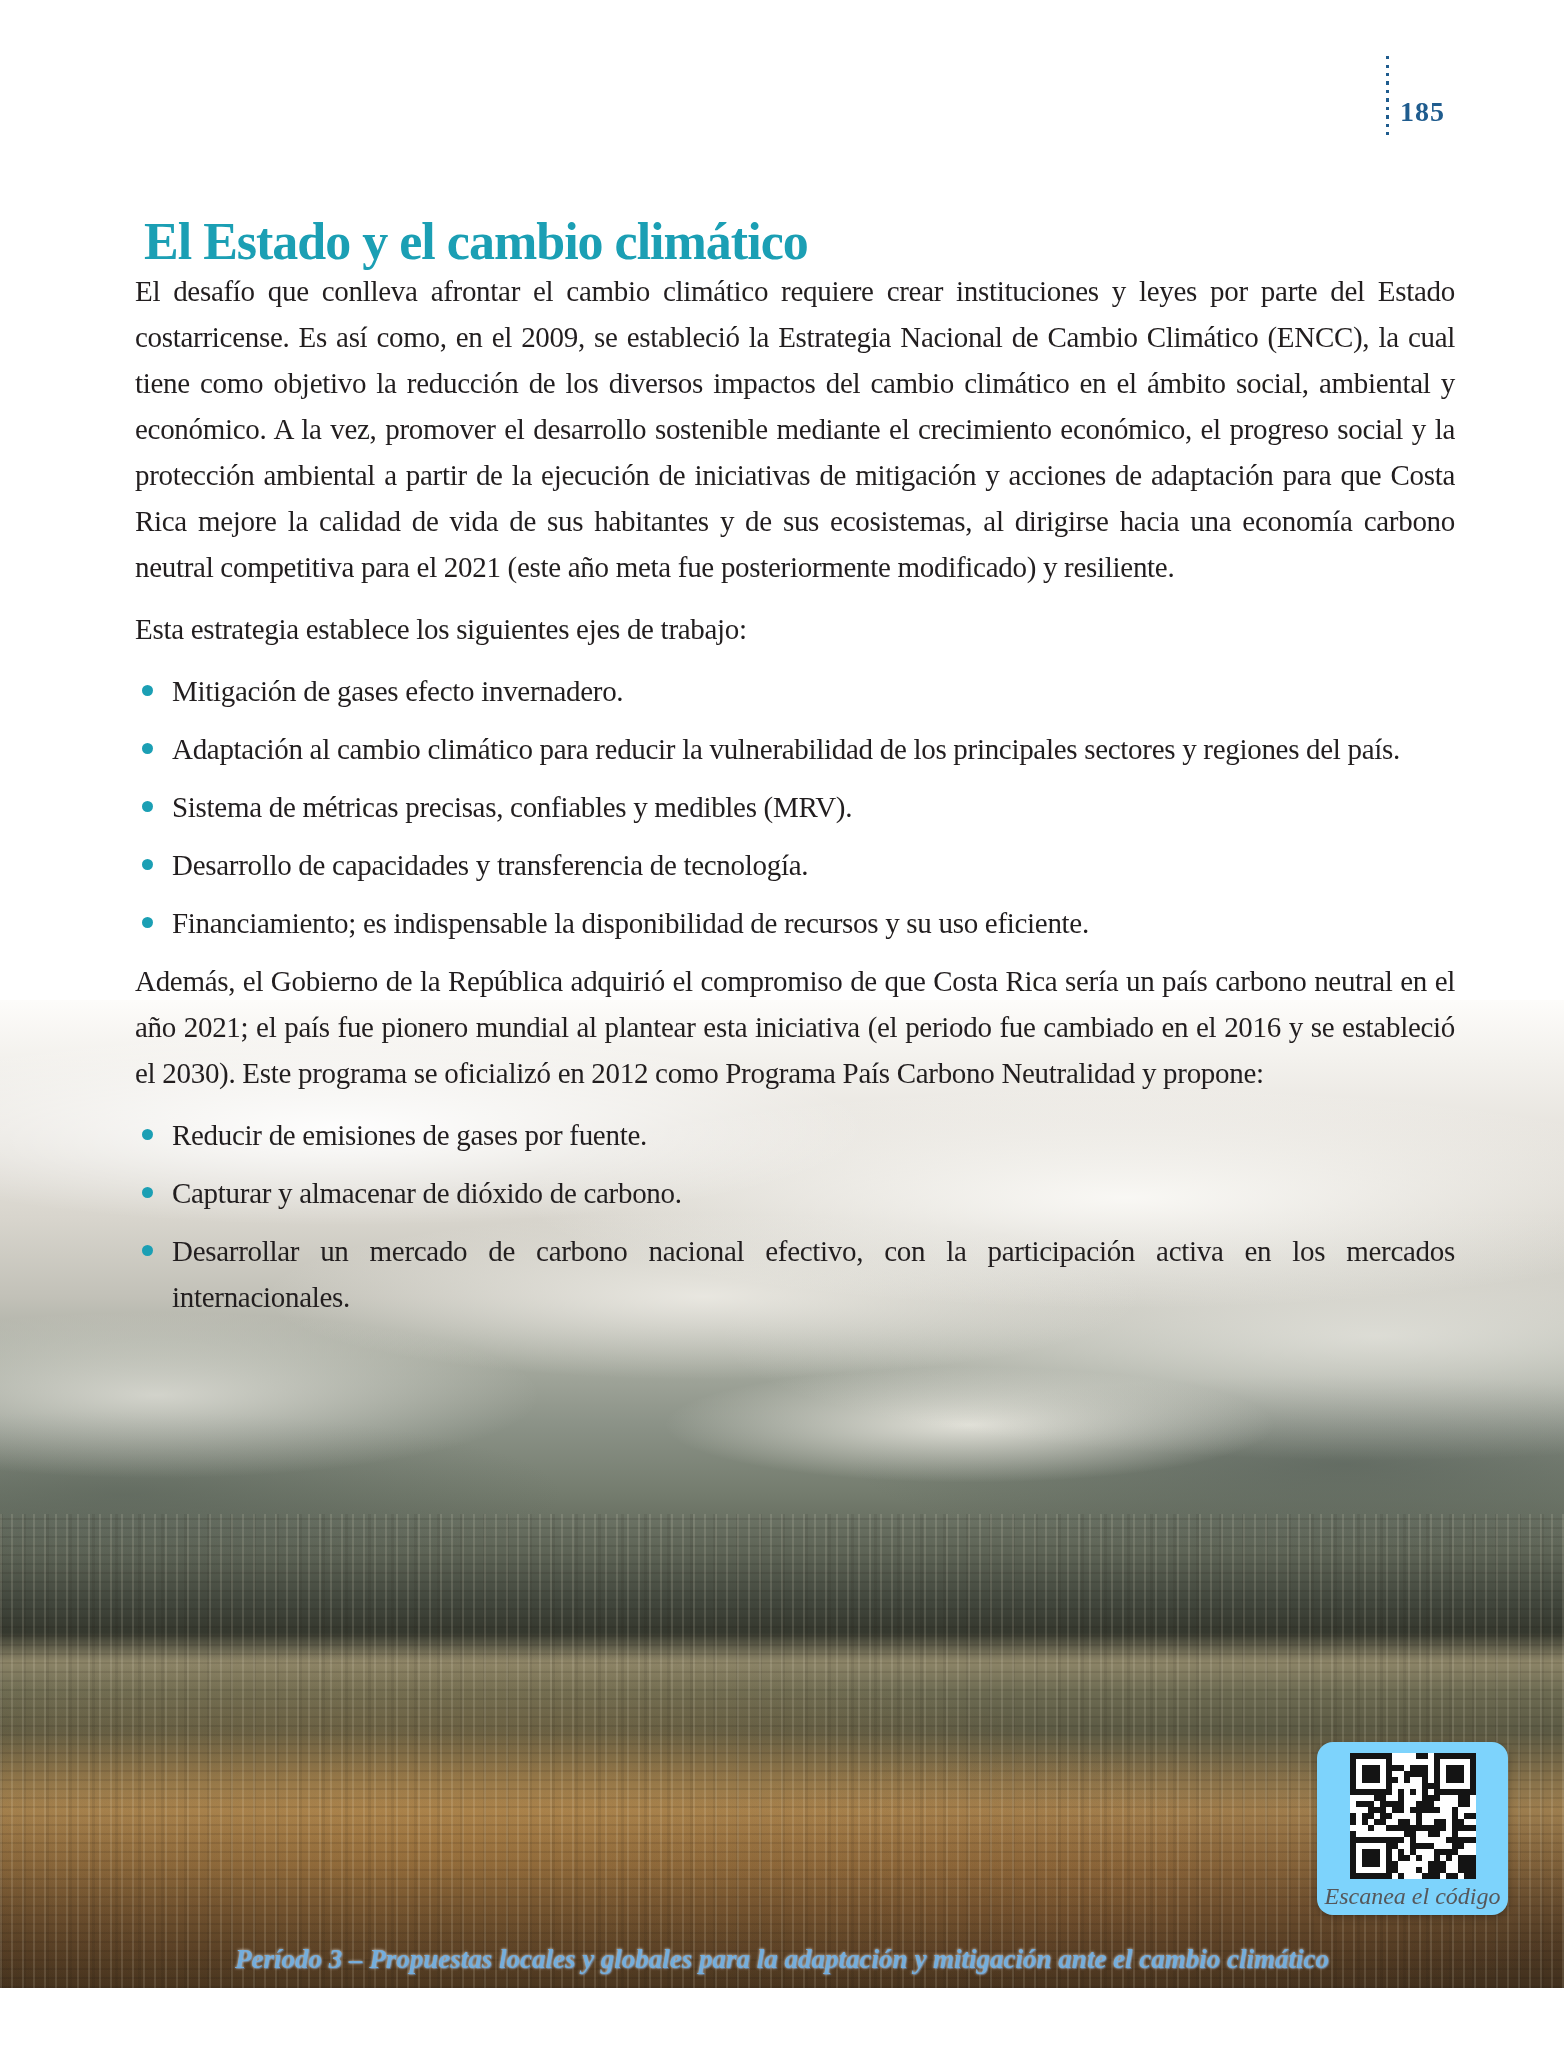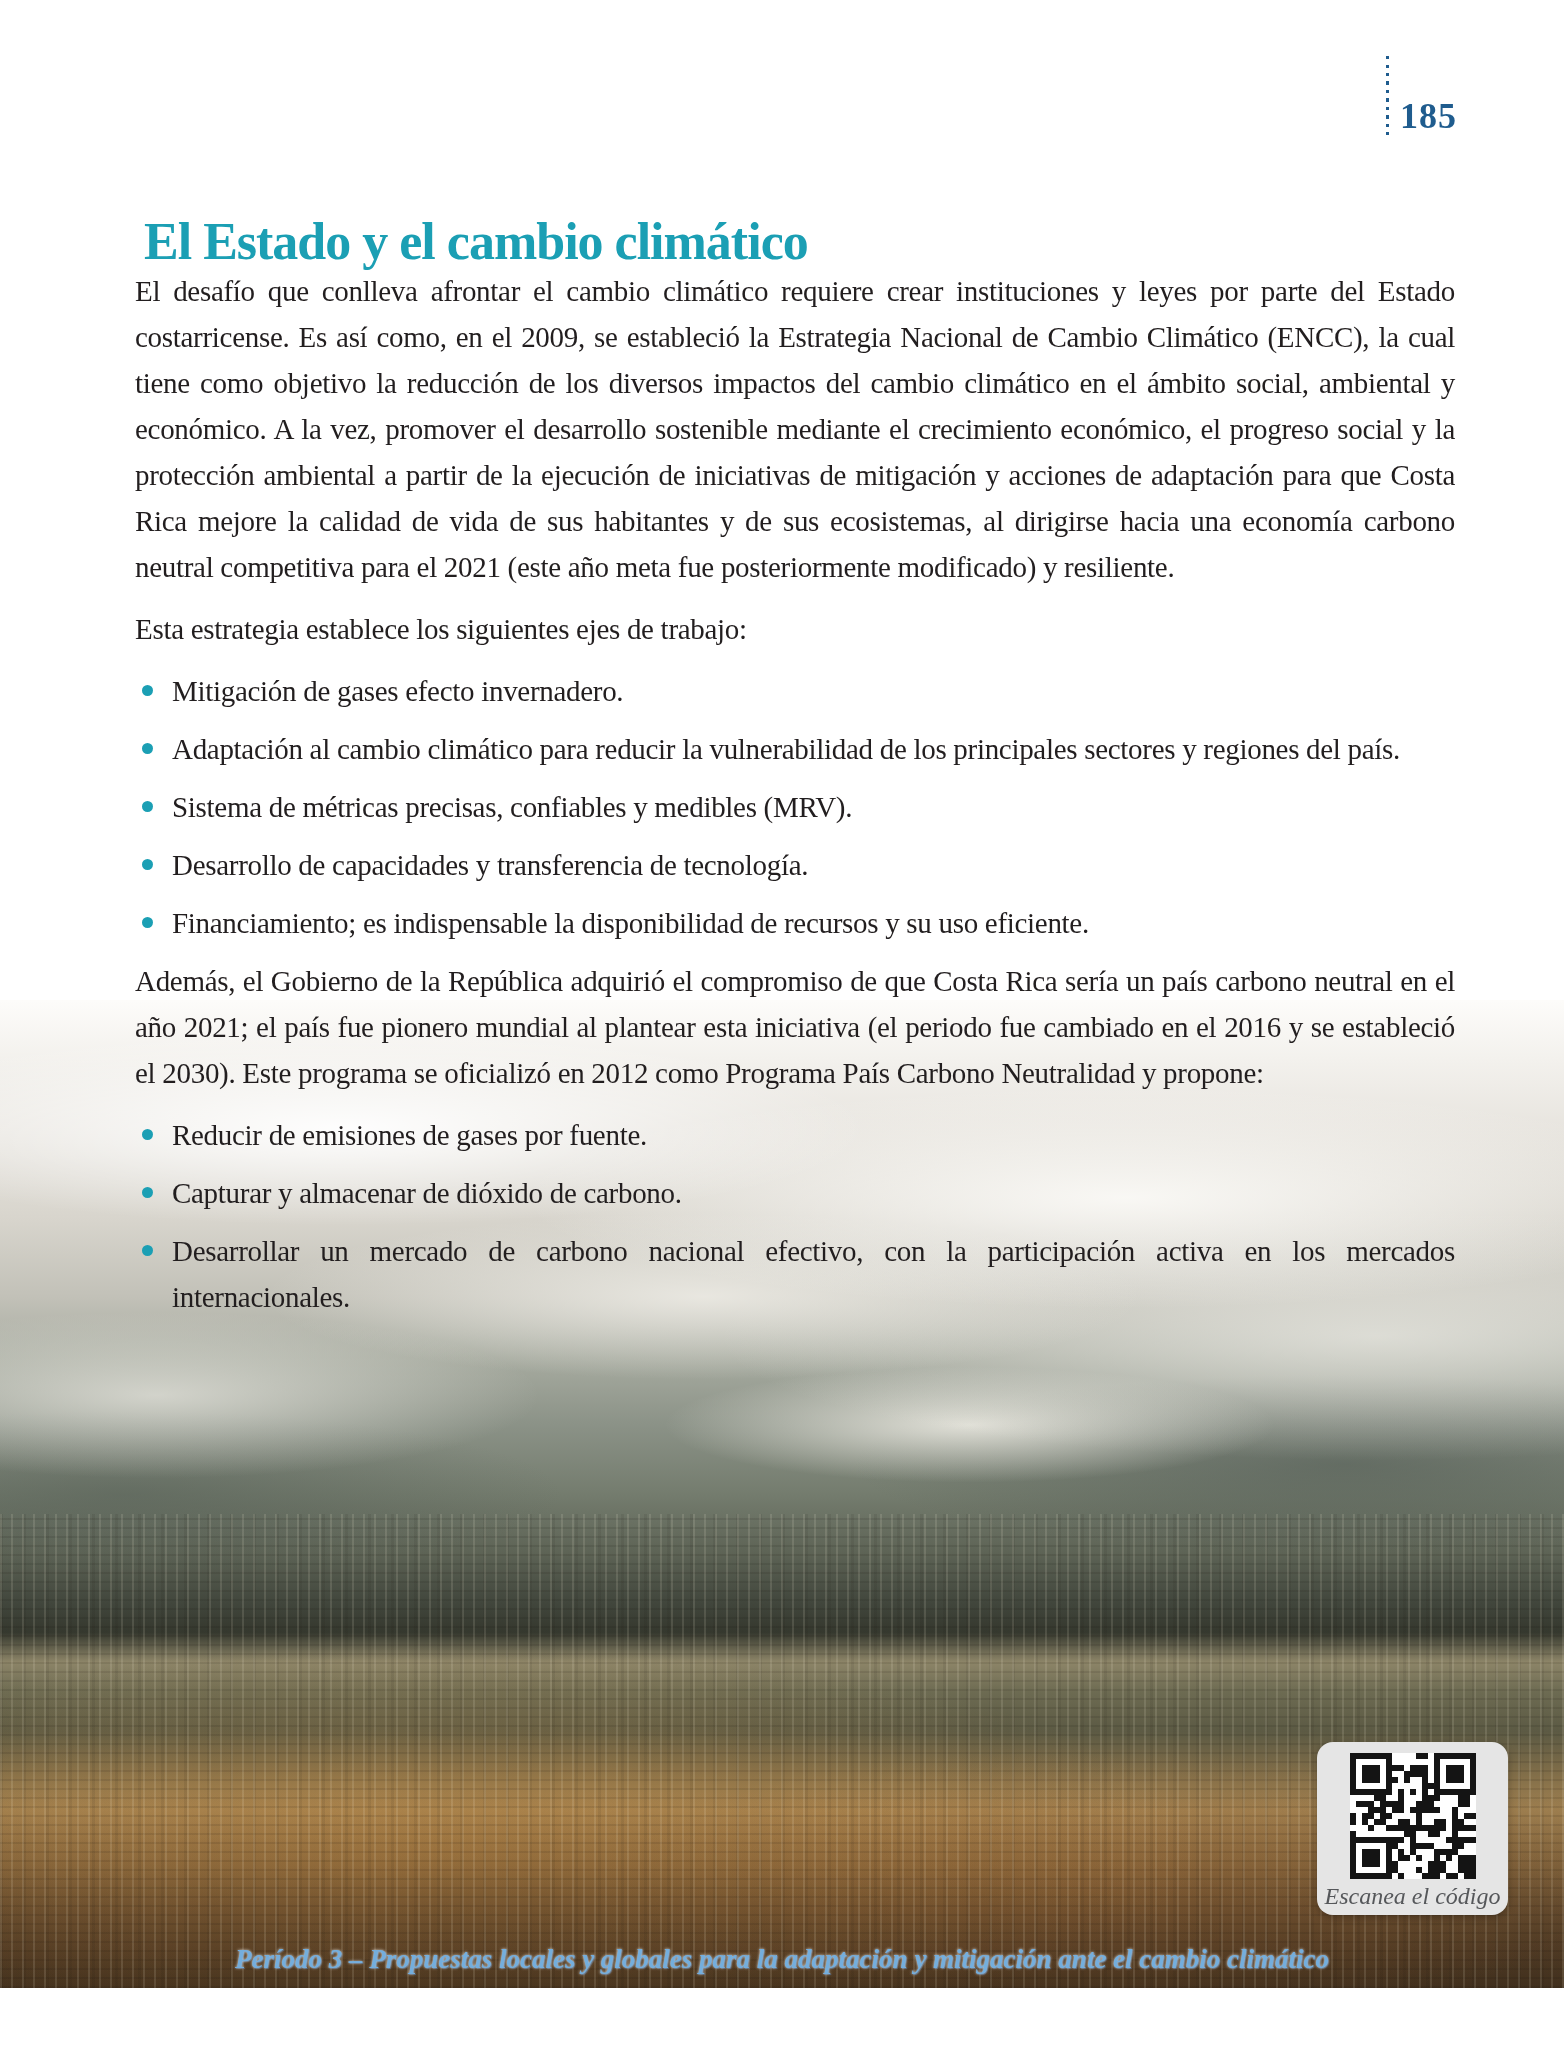--- a/index.html
+++ b/index.html
@@ -15,21 +15,21 @@
     font-family:"Liberation Serif","DejaVu Serif",serif;
     color:var(--body);
   }
   
   .pg-rule{
     position:absolute;left:1386px;top:56px;width:3px;height:84px;
     background:repeating-linear-gradient(to bottom,var(--pgnum) 0 3px,transparent 3px 8.5px);
   }
   .page-number{
     position:absolute;left:1400px;top:98px;
-    font-size:36px;font-weight:bold;color:var(--pgnum);line-height:1;letter-spacing:1px;
+    font-size:28px;font-weight:bold;color:var(--pgnum);line-height:1;letter-spacing:1px;
   }
   
   .page-title{
     position:absolute;left:144px;top:178px;width:1330px;
     font-size:52px;font-weight:bold;color:var(--accent);
     letter-spacing:-1px;line-height:1.1;
   }
   
   .content{
     position:absolute;left:135px;top:268px;width:1320px;
@@ -66,21 +66,21 @@
   .photo::after{
     content:"";position:absolute;left:0;top:52%;width:100%;height:48%;
     background-image:
       repeating-linear-gradient(90deg, rgba(255,248,225,.12) 0 2px, transparent 2px 11px),
       repeating-linear-gradient(0deg, rgba(20,16,10,.10) 0 2px, transparent 2px 9px),
       repeating-linear-gradient(90deg, rgba(20,16,10,.08) 0 3px, transparent 3px 23px);
   }
   
   .qr-card{
     position:absolute;left:1317px;top:1742px;width:191px;height:173px;
-    background:#e5e5e5;border-radius:16px;box-shadow:0 2px 8px rgba(0,0,0,.30);
+    background:#7dd3fc;border-radius:16px;box-shadow:0 2px 8px rgba(0,0,0,.30);
     display:flex;flex-direction:column;align-items:center;
   }
   .qr-grid{
     width:126px;height:126px;margin-top:11px;
     display:grid;grid-template-columns:repeat(21,1fr);grid-template-rows:repeat(21,1fr);
     background:#fff;
   }
   .qr-grid .b{background:#141414;}
   .qr-grid .w{background:#ffffff;}
   .qr-caption{

